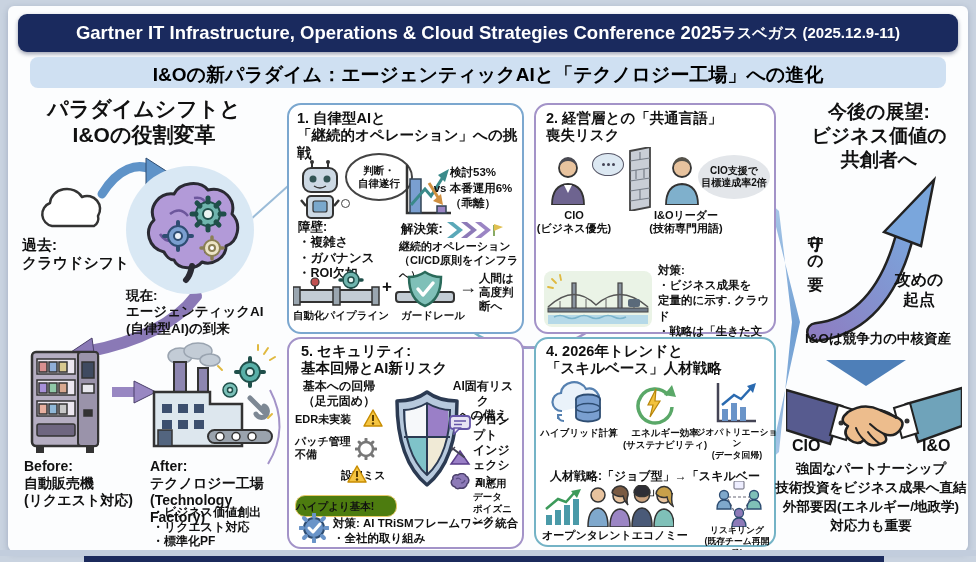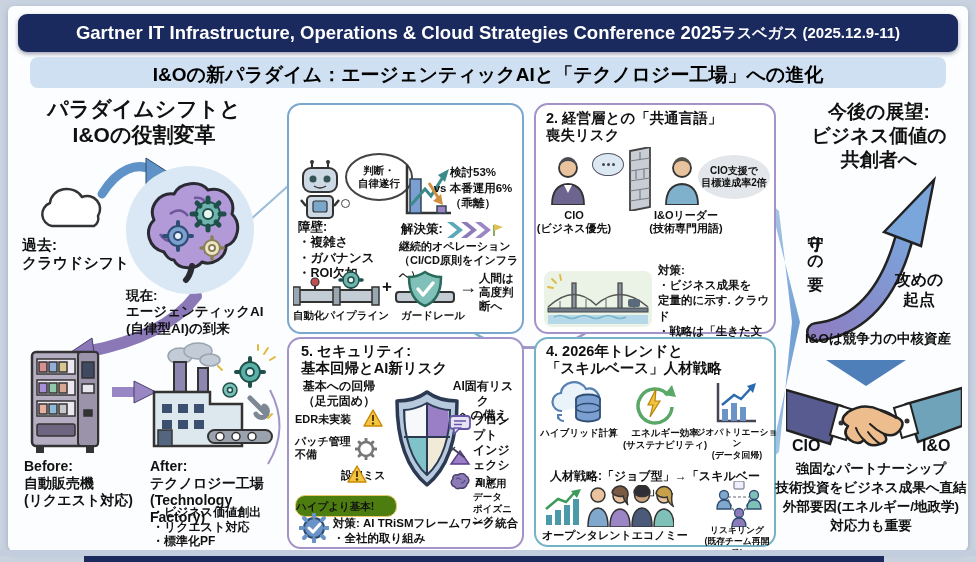--- a/index.html
+++ b/index.html
@@ -208,20 +208,22 @@
 自動販売機
 (リクエスト対応)</div>
 <div class="abs lbl pre" style="left:150px;top:458px;width:134px;font-size:14px;z-index:4;">After:
 テクノロジー工場
 (Technology Factory)</div>
 <div class="abs lbl pre" style="left:152px;top:505px;width:134px;font-size:12px;z-index:4;">・ビジネス価値創出
 ・リクエスト対応
 ・標準化PF</div>
 
 <div class="abs box" style="left:287px;top:103px;width:233px;height:227px;border:2.5px solid #7ba7cf;">
+  <div class="title pre" style="left:8px;top:5px;">1. 自律型AIと
+「継続的オペレーション」への挑戦</div>
   <svg class="abs" style="left:8px;top:55px;" width="46" height="60" viewBox="0 0 46 60">
     <line x1="15" y1="8" x2="15" y2="2" stroke="#333" stroke-width="2"></line>
       <circle cx="15" cy="2" r="2" fill="#333"></circle>
     <line x1="31" y1="8" x2="31" y2="2" stroke="#333" stroke-width="2"></line>
       <circle cx="31" cy="2" r="2" fill="#333"></circle>
     <rect x="6" y="8" width="34" height="24" rx="8" fill="#cdd9e4" stroke="#333" stroke-width="2"></rect>
     <circle cx="16" cy="19" r="3.5" fill="#355"></circle>
       <circle cx="30" cy="19" r="3.5" fill="#355"></circle>
     <path d="M17 26 q6 4 12 0" stroke="#333" stroke-width="1.5" fill="none"></path>
     <rect x="10" y="36" width="26" height="22" rx="4" fill="#cdd9e4" stroke="#333" stroke-width="2"></rect>

